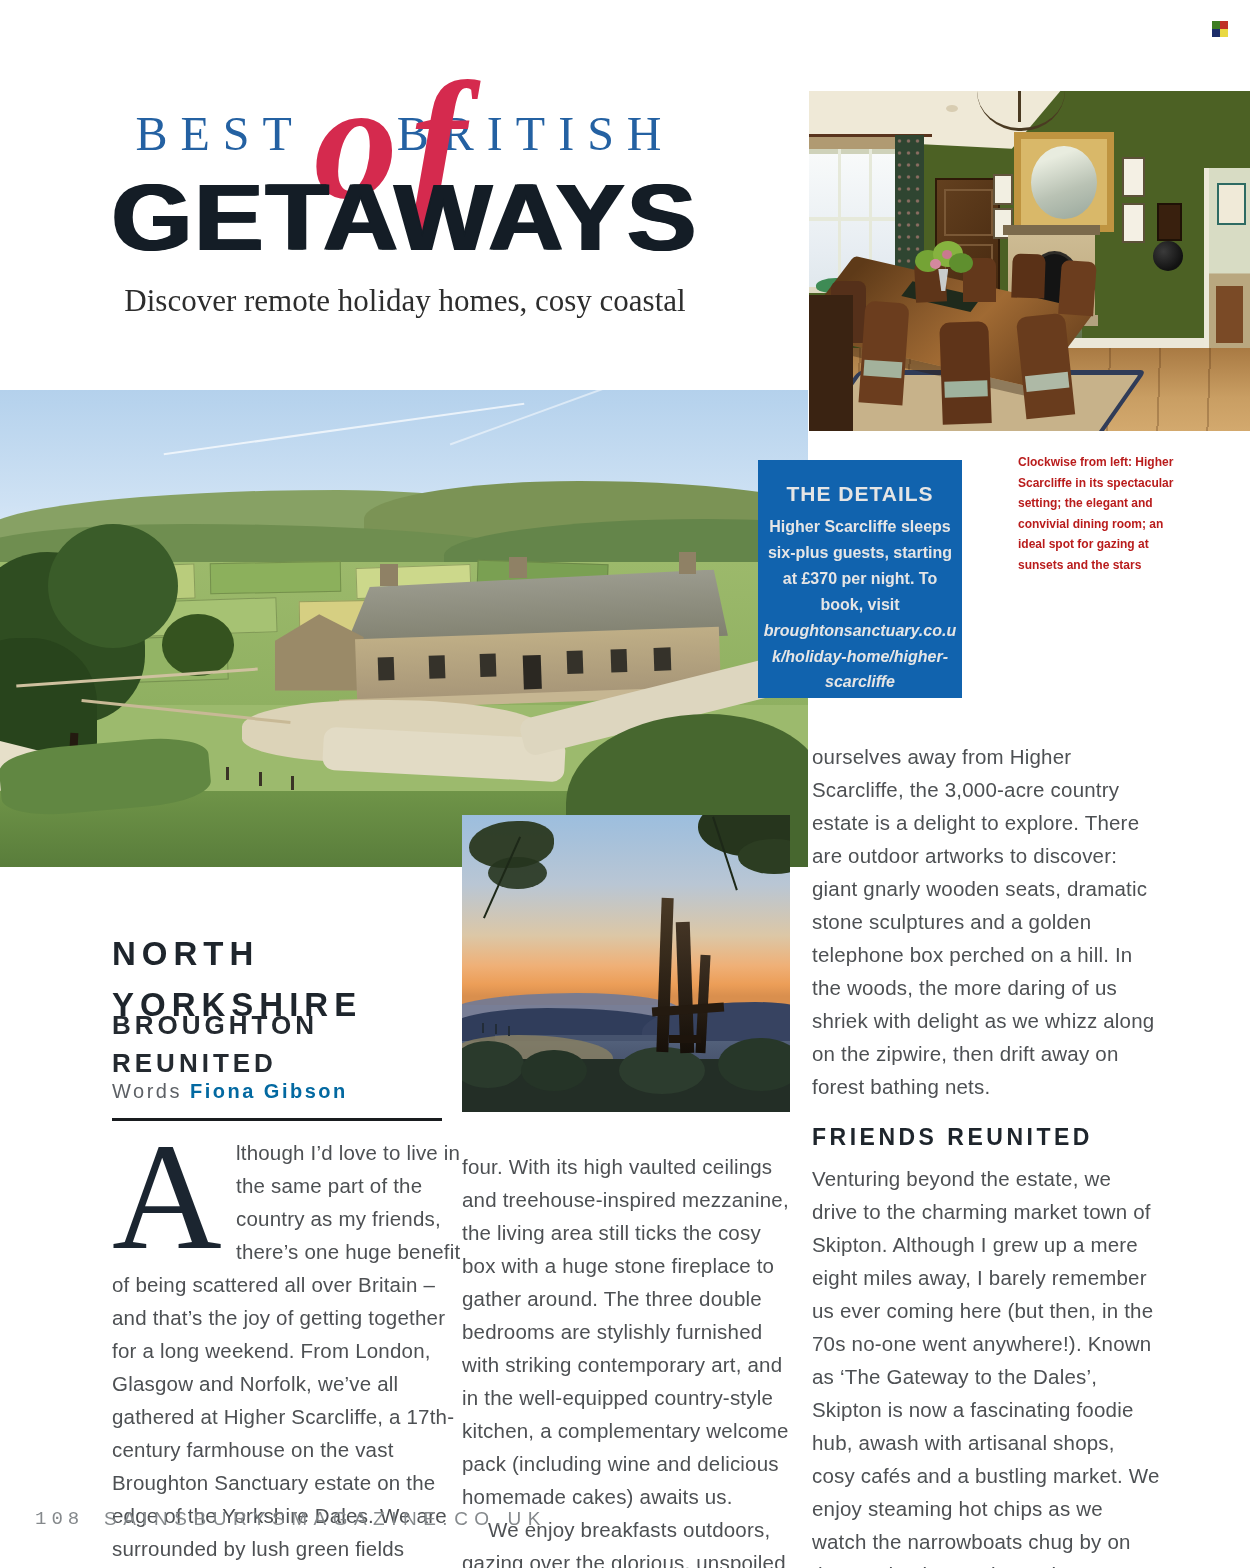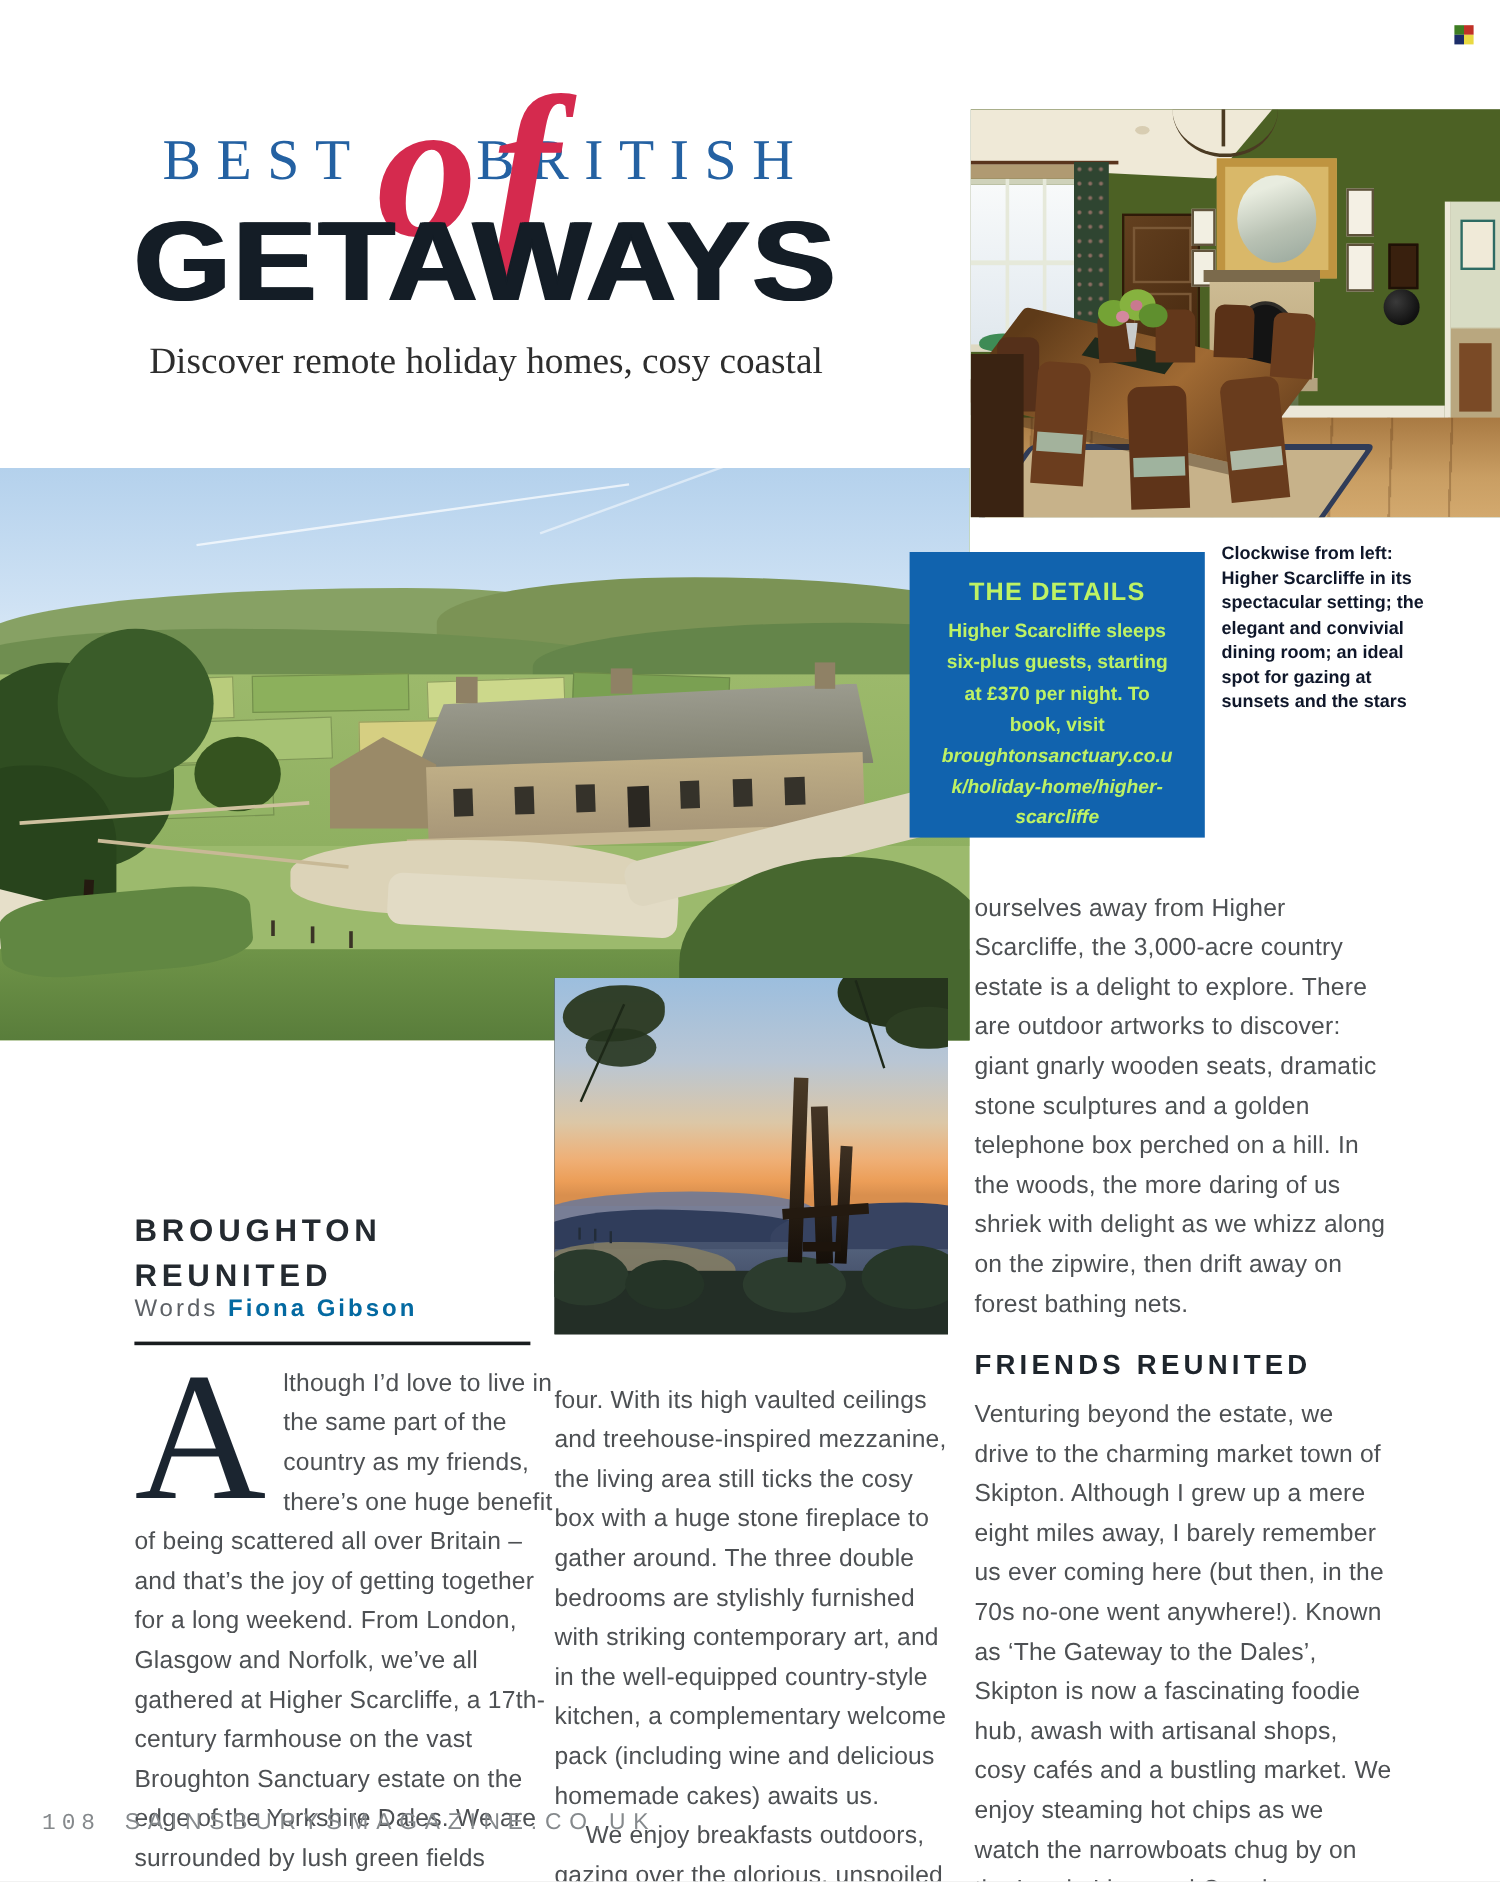--- a/index.html
+++ b/index.html
@@ -20,29 +20,29 @@
              transform:scaleX(1.1);transform-origin:center;
              text-shadow:1.5px 0 0 currentColor,-1.5px 0 0 currentColor;z-index:3;}
   .subtitle{left:80px;top:282px;width:650px;text-align:center;
             font-family:"Liberation Serif",serif;font-size:31px;line-height:37px;color:#2d2d2d;}
 
   
   .photo{overflow:hidden;}
   .photo *{position:absolute;}
 
   
-  .details-box{left:758px;top:460px;width:246px;height:238px;background:#1163ae;z-index:6;
-               color:#bef264;text-align:center;padding:22px 25px;box-sizing:border-box;}
+  .details-box{left:758px;top:460px;width:204px;height:238px;background:#1163ae;z-index:6;
+               color:#e5e5e5;text-align:center;padding:22px 4px;box-sizing:border-box;}
   .details-box h2{margin:0 0 8px;font-size:21px;letter-spacing:1px;font-weight:bold;}
   .details-box .d-body{font-size:16px;line-height:1.62;font-weight:bold;}
   .details-box em{font-style:italic;overflow-wrap:anywhere;}
 
   
-  .caption{left:1018px;top:452px;width:172px;font-size:15px;line-height:20.5px;
-           font-weight:bold;color:#0f172a;}
+  .caption{left:1018px;top:452px;width:172px;font-size:12px;line-height:20.5px;
+           font-weight:bold;color:#b91c1c;}
 
   
   .region{left:112px;top:928px;font-size:33px;line-height:51px;font-weight:bold;
           letter-spacing:6px;color:#1e252c;}
   .venue{left:112px;top:1006px;font-size:26px;line-height:38px;font-weight:bold;
          letter-spacing:4px;color:#242a30;}
   .byline{left:112px;top:1080px;font-size:20px;letter-spacing:2.5px;color:#5d6166;}
   .byline b{color:#0369a1;}
   .byline-rule{left:112px;top:1118px;width:330px;height:3px;background:#191c1f;}
 
@@ -235,20 +235,24 @@
     <div style="left:60%;top:28%;width:12px;height:52%;background:linear-gradient(180deg,#4a3a26,#17100a);transform:rotate(2deg);"></div>
     <div style="left:66%;top:36%;width:14px;height:44%;background:linear-gradient(180deg,#443525,#150f09);transform:rotate(-2deg);"></div>
     <div style="left:72%;top:47%;width:10px;height:33%;background:linear-gradient(180deg,#3e3022,#140e08);transform:rotate(3deg);"></div>
     <div style="left:58%;top:64%;width:22%;height:9px;background:#241a10;transform:rotate(-4deg);"></div>
     <div style="left:63%;top:74%;width:10%;height:8px;background:#1d140c;"></div>
     <div style="left:6%;top:70%;width:2px;height:10px;background:#222c38;"></div>
     <div style="left:10%;top:70.5%;width:2px;height:10px;background:#222c38;"></div>
     <div style="left:14%;top:71%;width:2px;height:10px;background:#222c38;"></div>
   </div>
 
+  <div class="abs region">
+    <div>NORTH</div>
+    <div>YORKSHIRE</div>
+  </div>
   <div class="abs venue">
     <div>BROUGHTON</div>
     <div>REUNITED</div>
   </div>
   <div class="abs byline">
     <span>Words</span>
     <b>Fiona Gibson</b>
   </div>
   <div class="abs byline-rule"></div>
 

